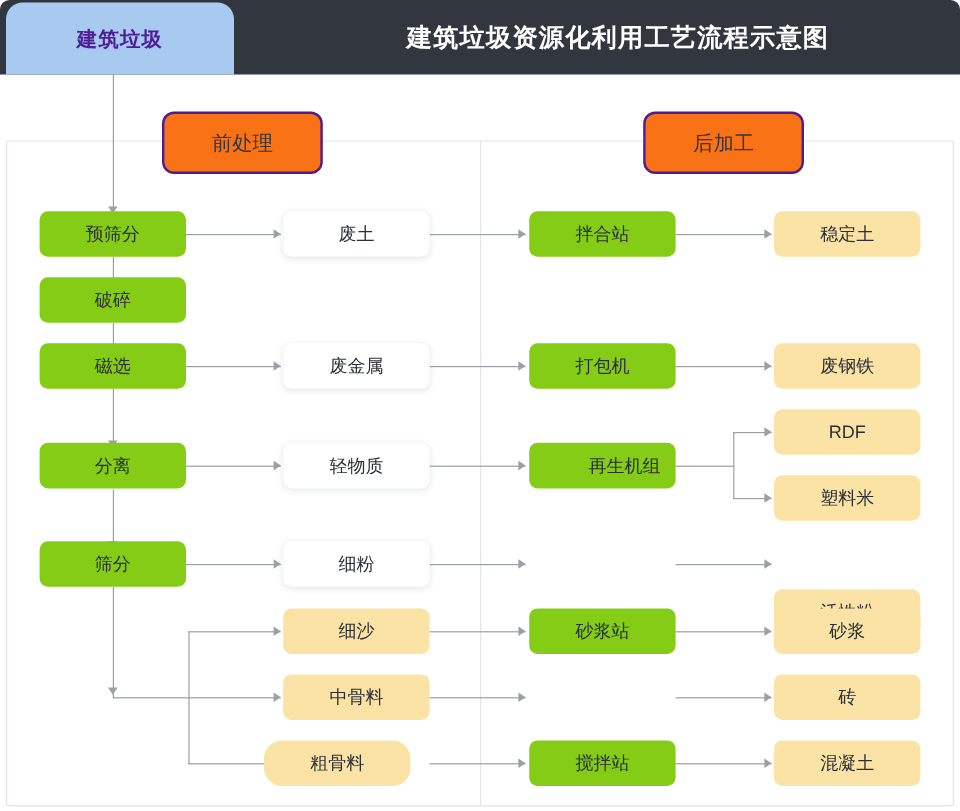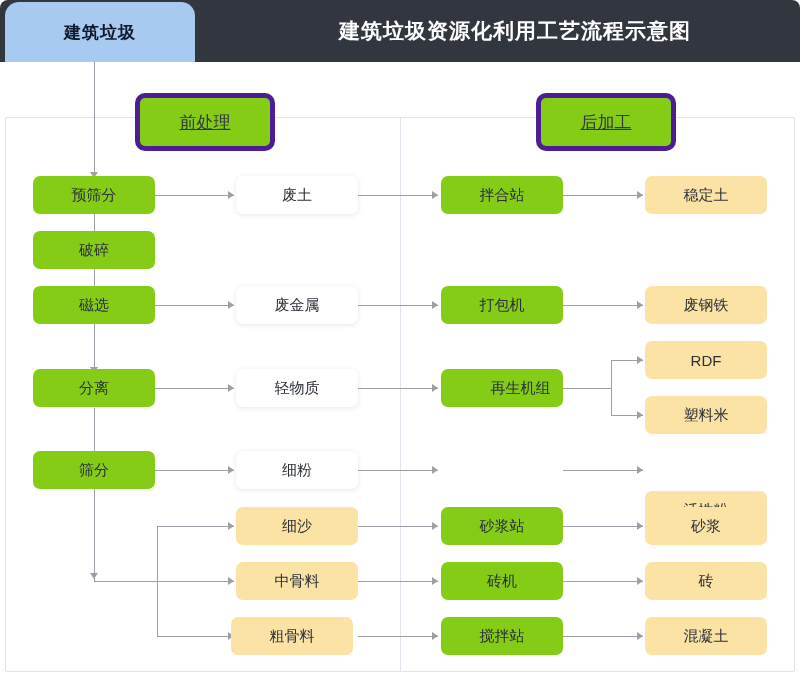--- a/index.html
+++ b/index.html
@@ -22,47 +22,46 @@
   .header-title{
     position:absolute;left:230px;top:0;width:570px;height:62px;
     display:flex;align-items:center;justify-content:center;
     color:#ffffff;font-size:21px;font-weight:bold;letter-spacing:1px;
   }
   .header-tab{
     position:absolute;left:5px;top:2px;width:190px;height:60px;
     background:#a8c9f0;
     border-radius:14px 14px 0 0;
     display:flex;align-items:center;justify-content:center;
-    color:#0f172a;font-size:17px;font-weight:bold;letter-spacing:1px;
+    color:#4c1d95;font-size:17px;font-weight:bold;letter-spacing:1px;
   }
 
   
   .canvas{
     position:absolute;left:5px;top:117px;width:790px;height:555px;
     border:1px solid #e2e3ec;
     border-radius:2px;
     box-sizing:border-box;
     background:#ffffff;
   }
   .divider{
     position:absolute;left:400px;top:118px;width:1px;height:553px;
     background:#e2e3ec;
   }
 
   
   .chip{
     position:absolute;
     height:48px;width:130px;
-    background:#84cc16;
-    border:5px solid #4c1d95;
+    background:#f97316;
+    border:2px solid #4c1d95;
     border-radius:10px;
     display:flex;align-items:center;justify-content:center;
     font-size:17px;color:#32363f;
     z-index:6;
-    text-decoration:underline;
   }
   #chip-pre{left:135px;top:93px;}
   #chip-post{left:536px;top:93px;}
 
   
   .node{
     position:absolute;
     width:122px;height:38px;
     border-radius:7px;
     display:flex;align-items:center;justify-content:center;
@@ -183,27 +182,26 @@
   <div class="node blue" style="left:33px;top:286px;">磁选</div>
   <div class="node blue" style="left:33px;top:369px;">分离</div>
   <div class="node blue" style="left:33px;top:451px;">筛分</div>
 
   <div class="node white" style="left:236px;top:176px;">废土</div>
   <div class="node white" style="left:236px;top:286px;">废金属</div>
   <div class="node white" style="left:236px;top:369px;">轻物质</div>
   <div class="node white" style="left:236px;top:451px;">细粉</div>
   <div class="node yellow" style="left:236px;top:507px;">细沙</div>
   <div class="node yellow" style="left:236px;top:562px;">中骨料</div>
-  <div class="node yellow" style="left:231px;top:617px;">粗骨料</div>
+  <div class="node yellow" style="left:220px;top:617px;border-radius:15px;">粗骨料</div>
 
   <div class="node blue" style="left:441px;top:176px;">拌合站</div>
   <div class="node blue" style="left:441px;top:286px;">打包机</div>
   <div class="node blue" style="left:441px;top:369px;padding-left:37px;">再生机组</div>
   <div class="node blue" style="left:441px;top:507px;">砂浆站</div>
-  <div class="node blue" style="left:441px;top:562px;">砖机</div>
   <div class="node blue" style="left:441px;top:617px;">搅拌站</div>
 
   <div class="node yellow" style="left:645px;top:176px;">稳定土</div>
   <div class="node yellow" style="left:645px;top:286px;">废钢铁</div>
   <div class="node yellow" style="left:645px;top:341px;">RDF</div>
   <div class="node yellow" style="left:645px;top:396px;">塑料米</div>
   <div class="node yellow" style="left:645px;top:451px;margin-top:40px;">活性粉</div>
   <div class="node yellow" style="left:645px;top:507px;">砂浆</div>
   <div class="node yellow" style="left:645px;top:562px;">砖</div>
   <div class="node yellow" style="left:645px;top:617px;">混凝土</div>

